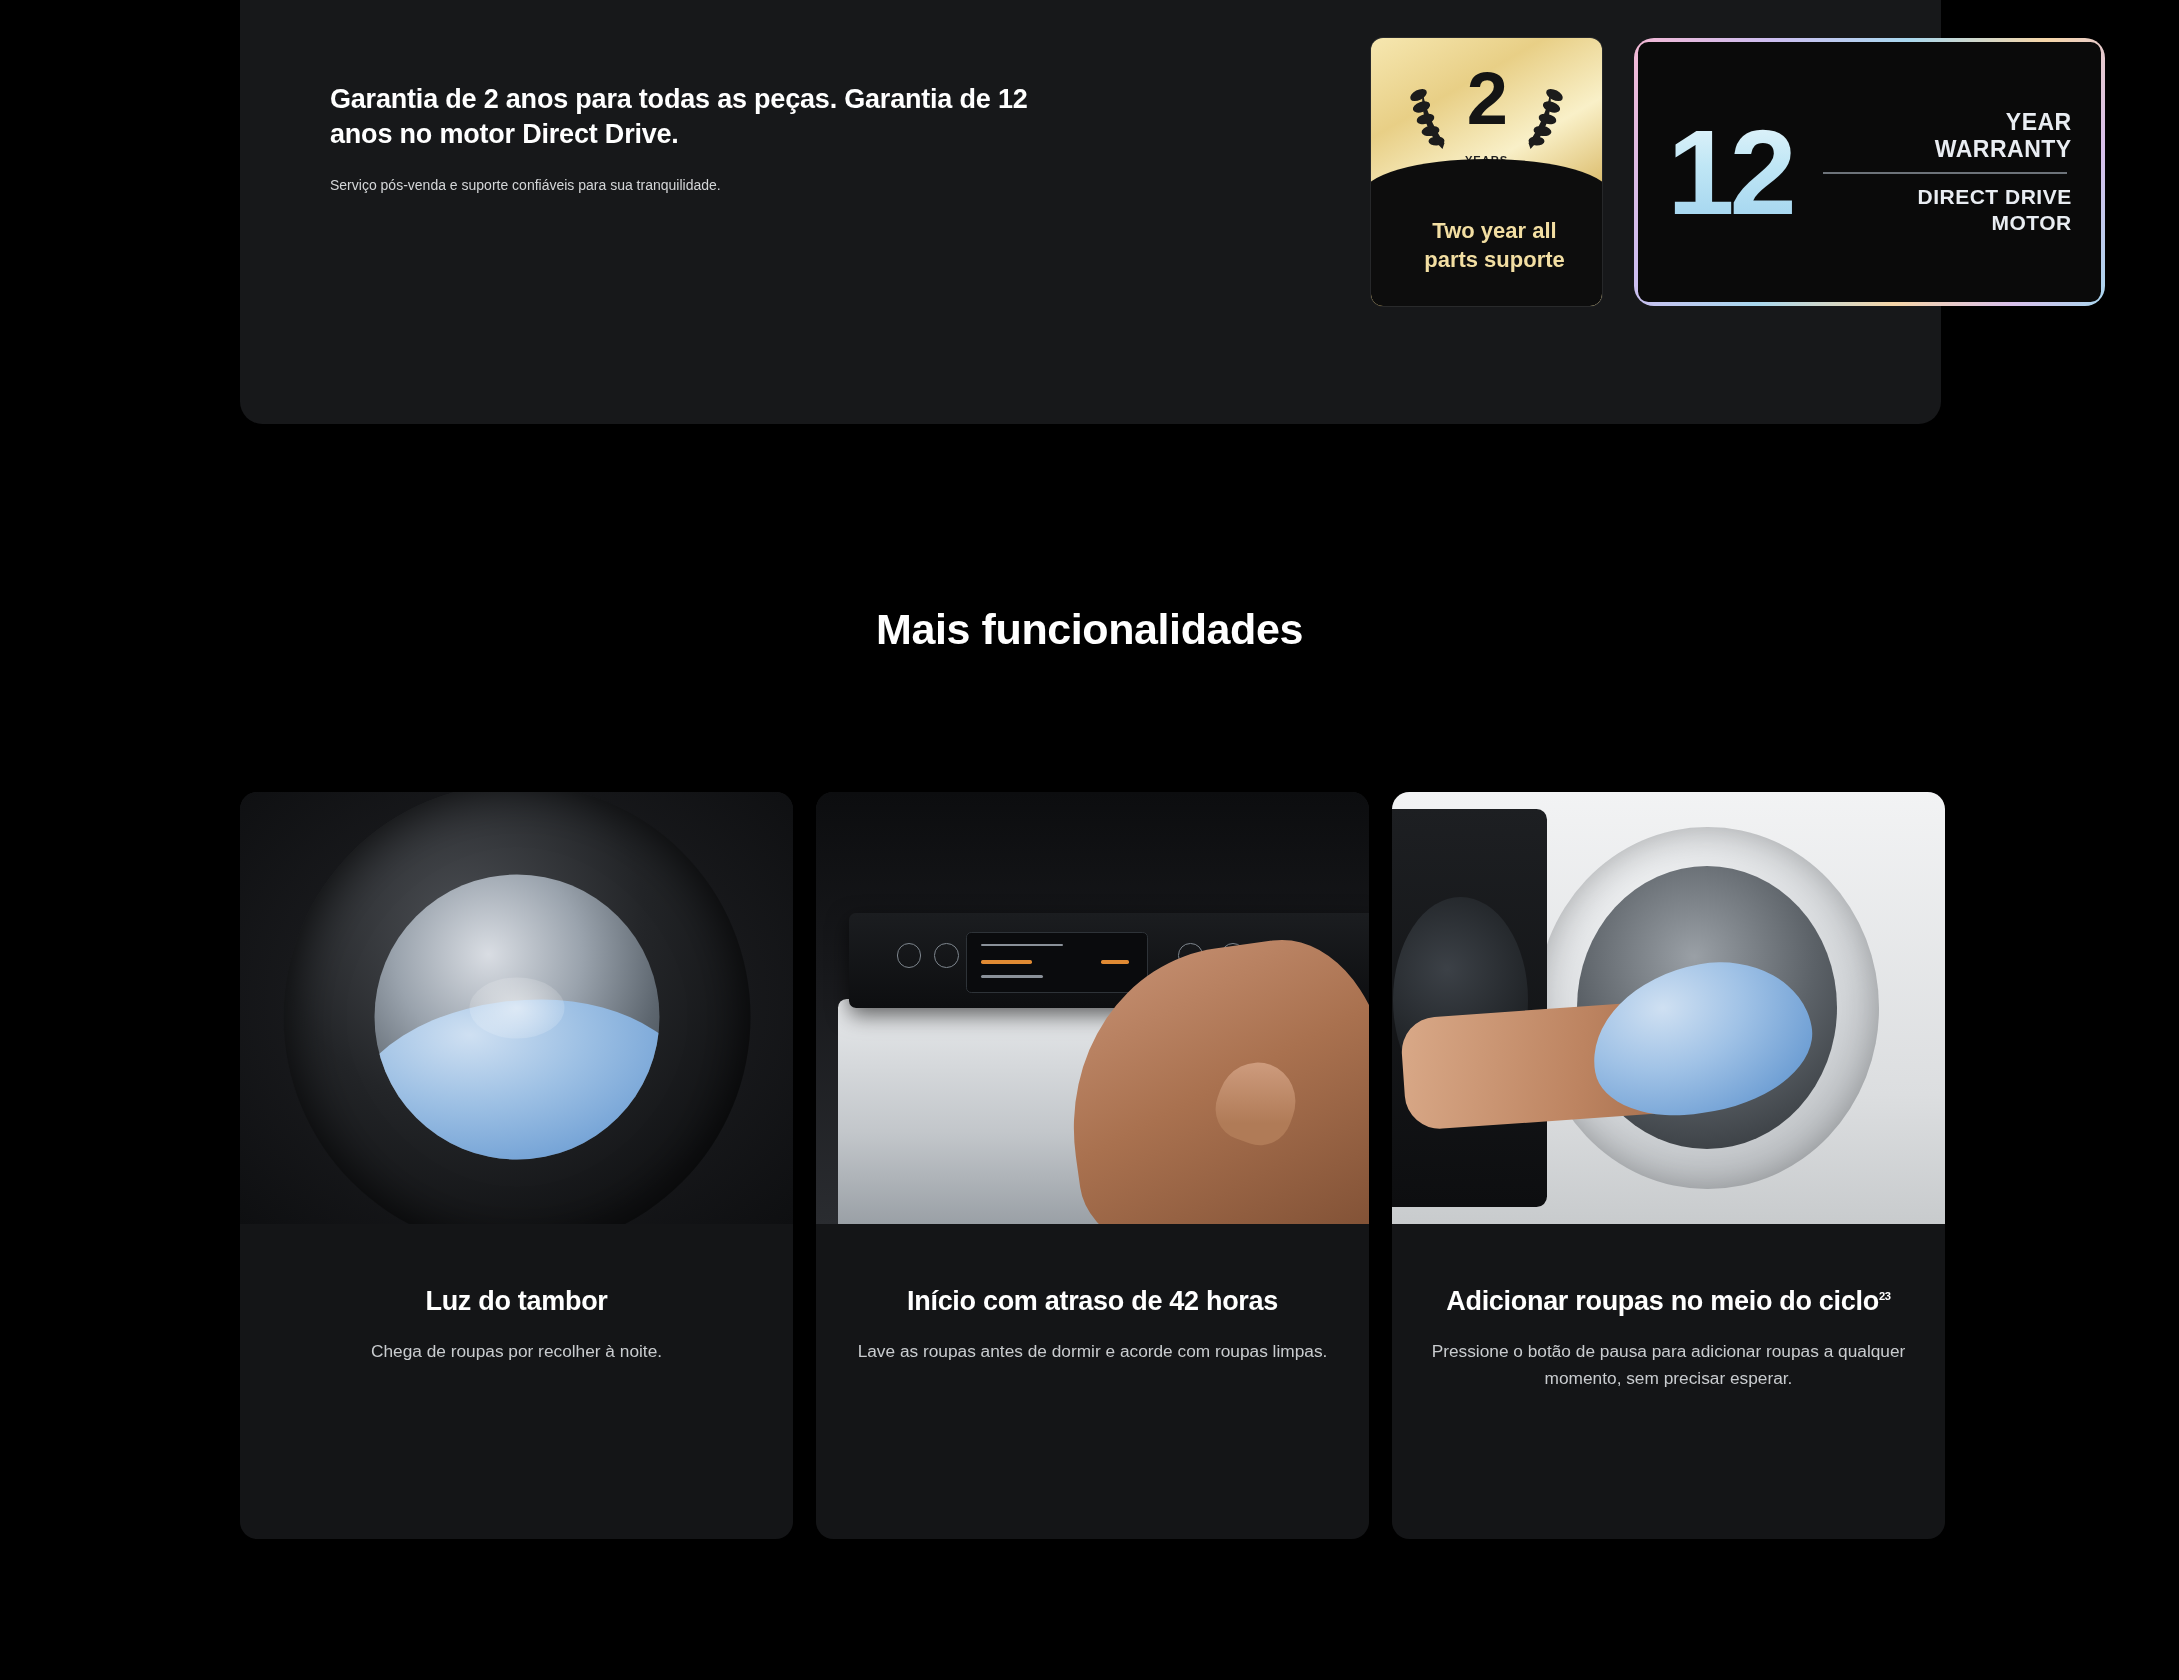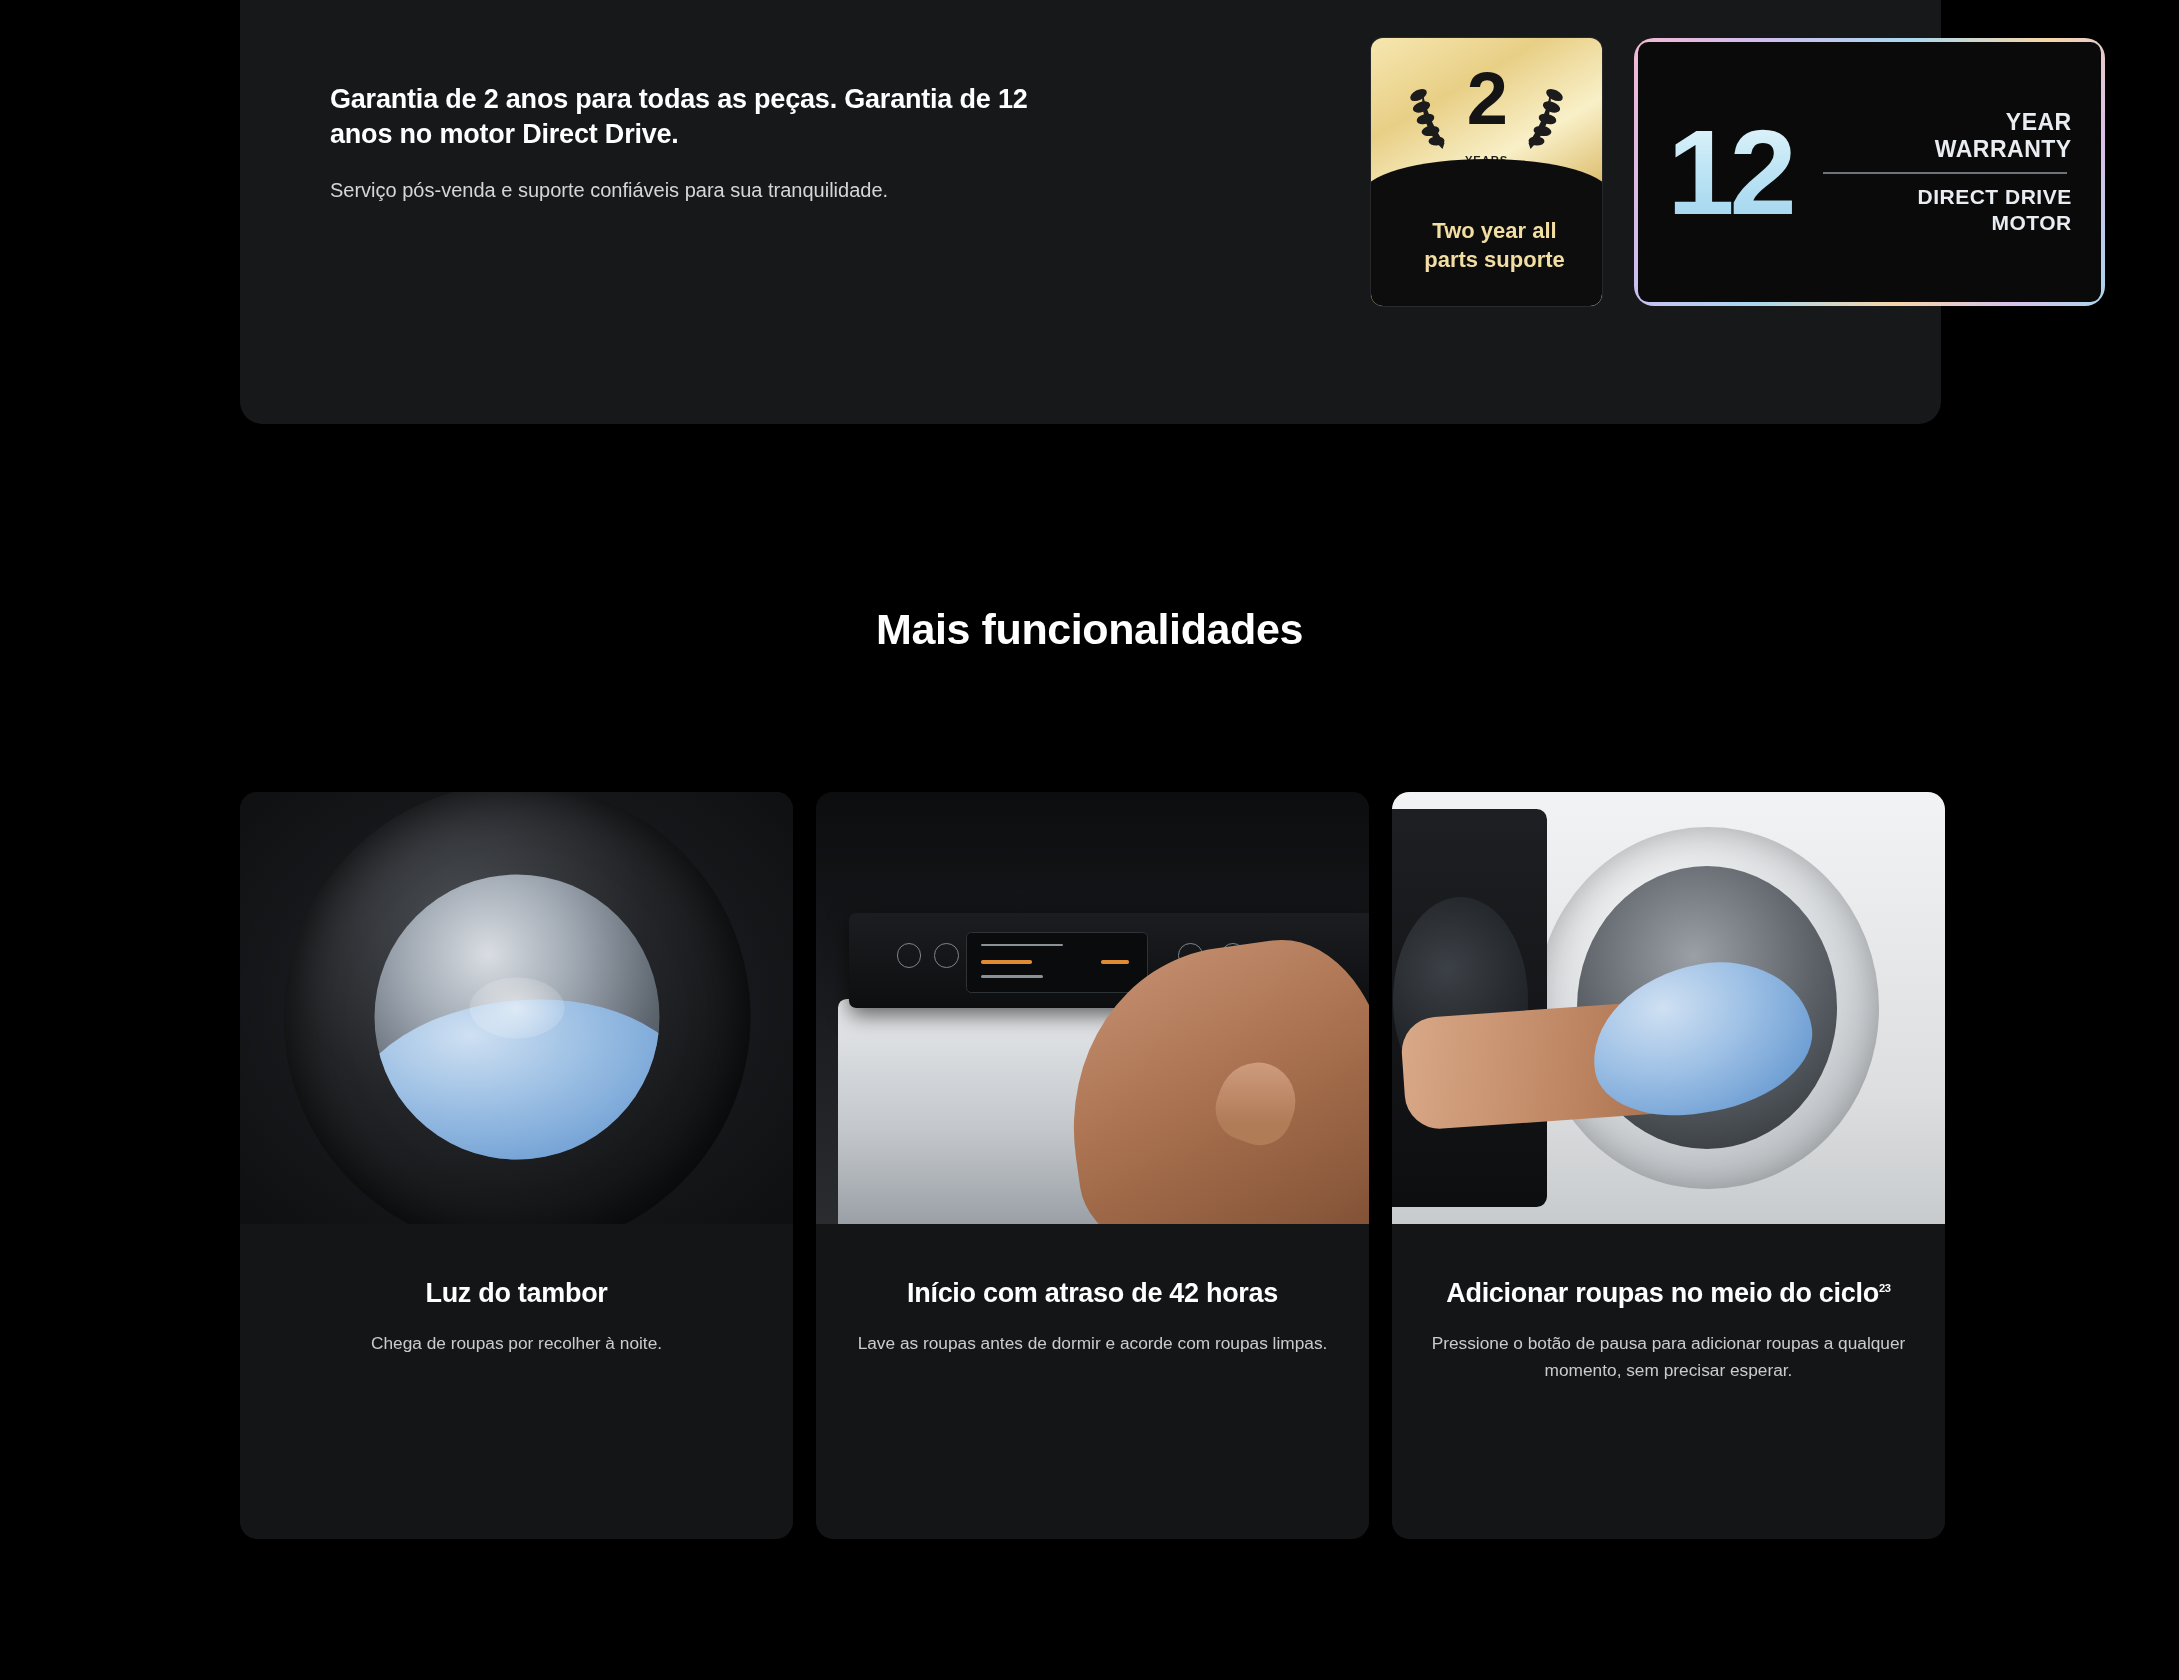--- a/index.html
+++ b/index.html
@@ -43,21 +43,21 @@
   .warranty-title {
     font-size: 27px;
     line-height: 1.28;
     font-weight: 700;
     letter-spacing: -0.2px;
     color: #ffffff;
     margin: 0;
   }
   .warranty-sub {
     margin: 24px 0 0 0;
-    font-size: 20px;
+    font-size: 14px;
     line-height: 1.5;
     color: #d4d6d8;
     font-weight: 400;
   }
 
   .badges {
     position: absolute;
     left: 1131px;
     top: 107px;
     display: flex;
@@ -226,21 +226,21 @@
     height: 432px;
     overflow: hidden;
   }
   .card .caption {
     position: absolute;
     left: 24px; right: 24px;
     top: 484px;
     text-align: center;
   }
   .card .caption h3 {
-    margin: 0;
+    margin: 8px;
     font-size: 27px;
     font-weight: 700;
     letter-spacing: -0.3px;
     color: #fff;
     line-height: 1.3;
   }
   .card .caption p {
     margin: 19px 0 0 0;
     font-size: 17.3px;
     line-height: 1.55;

